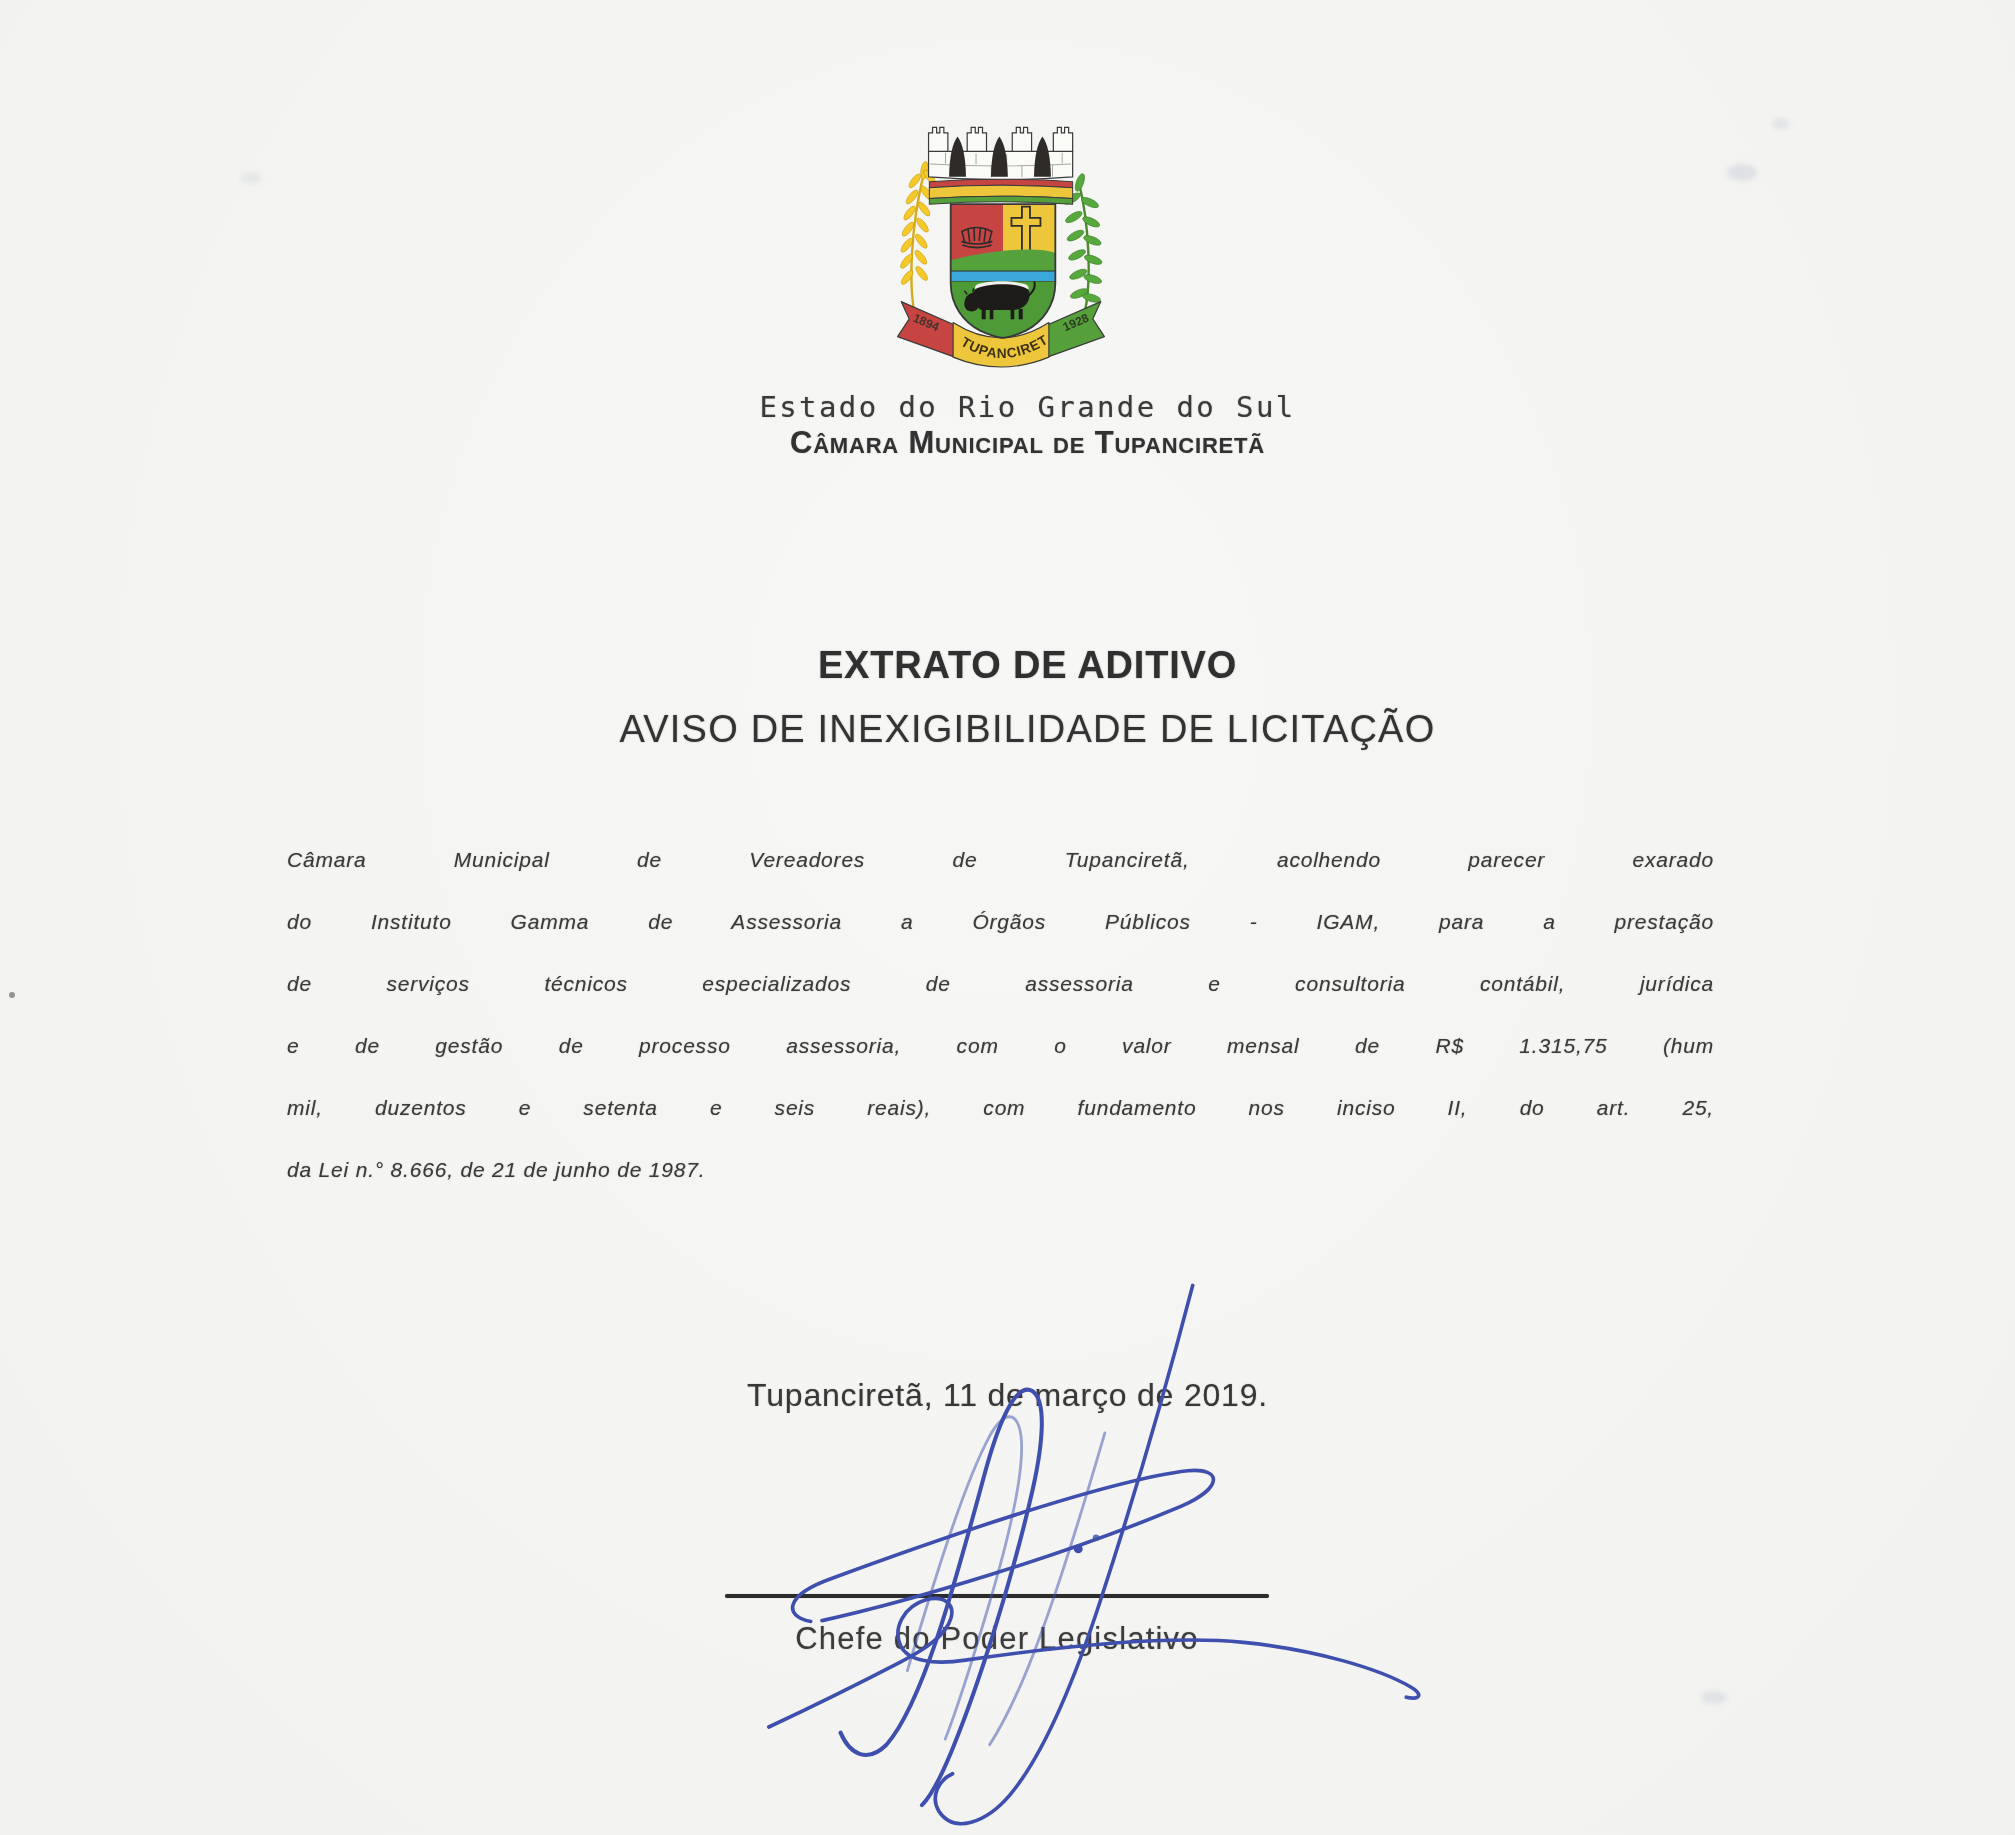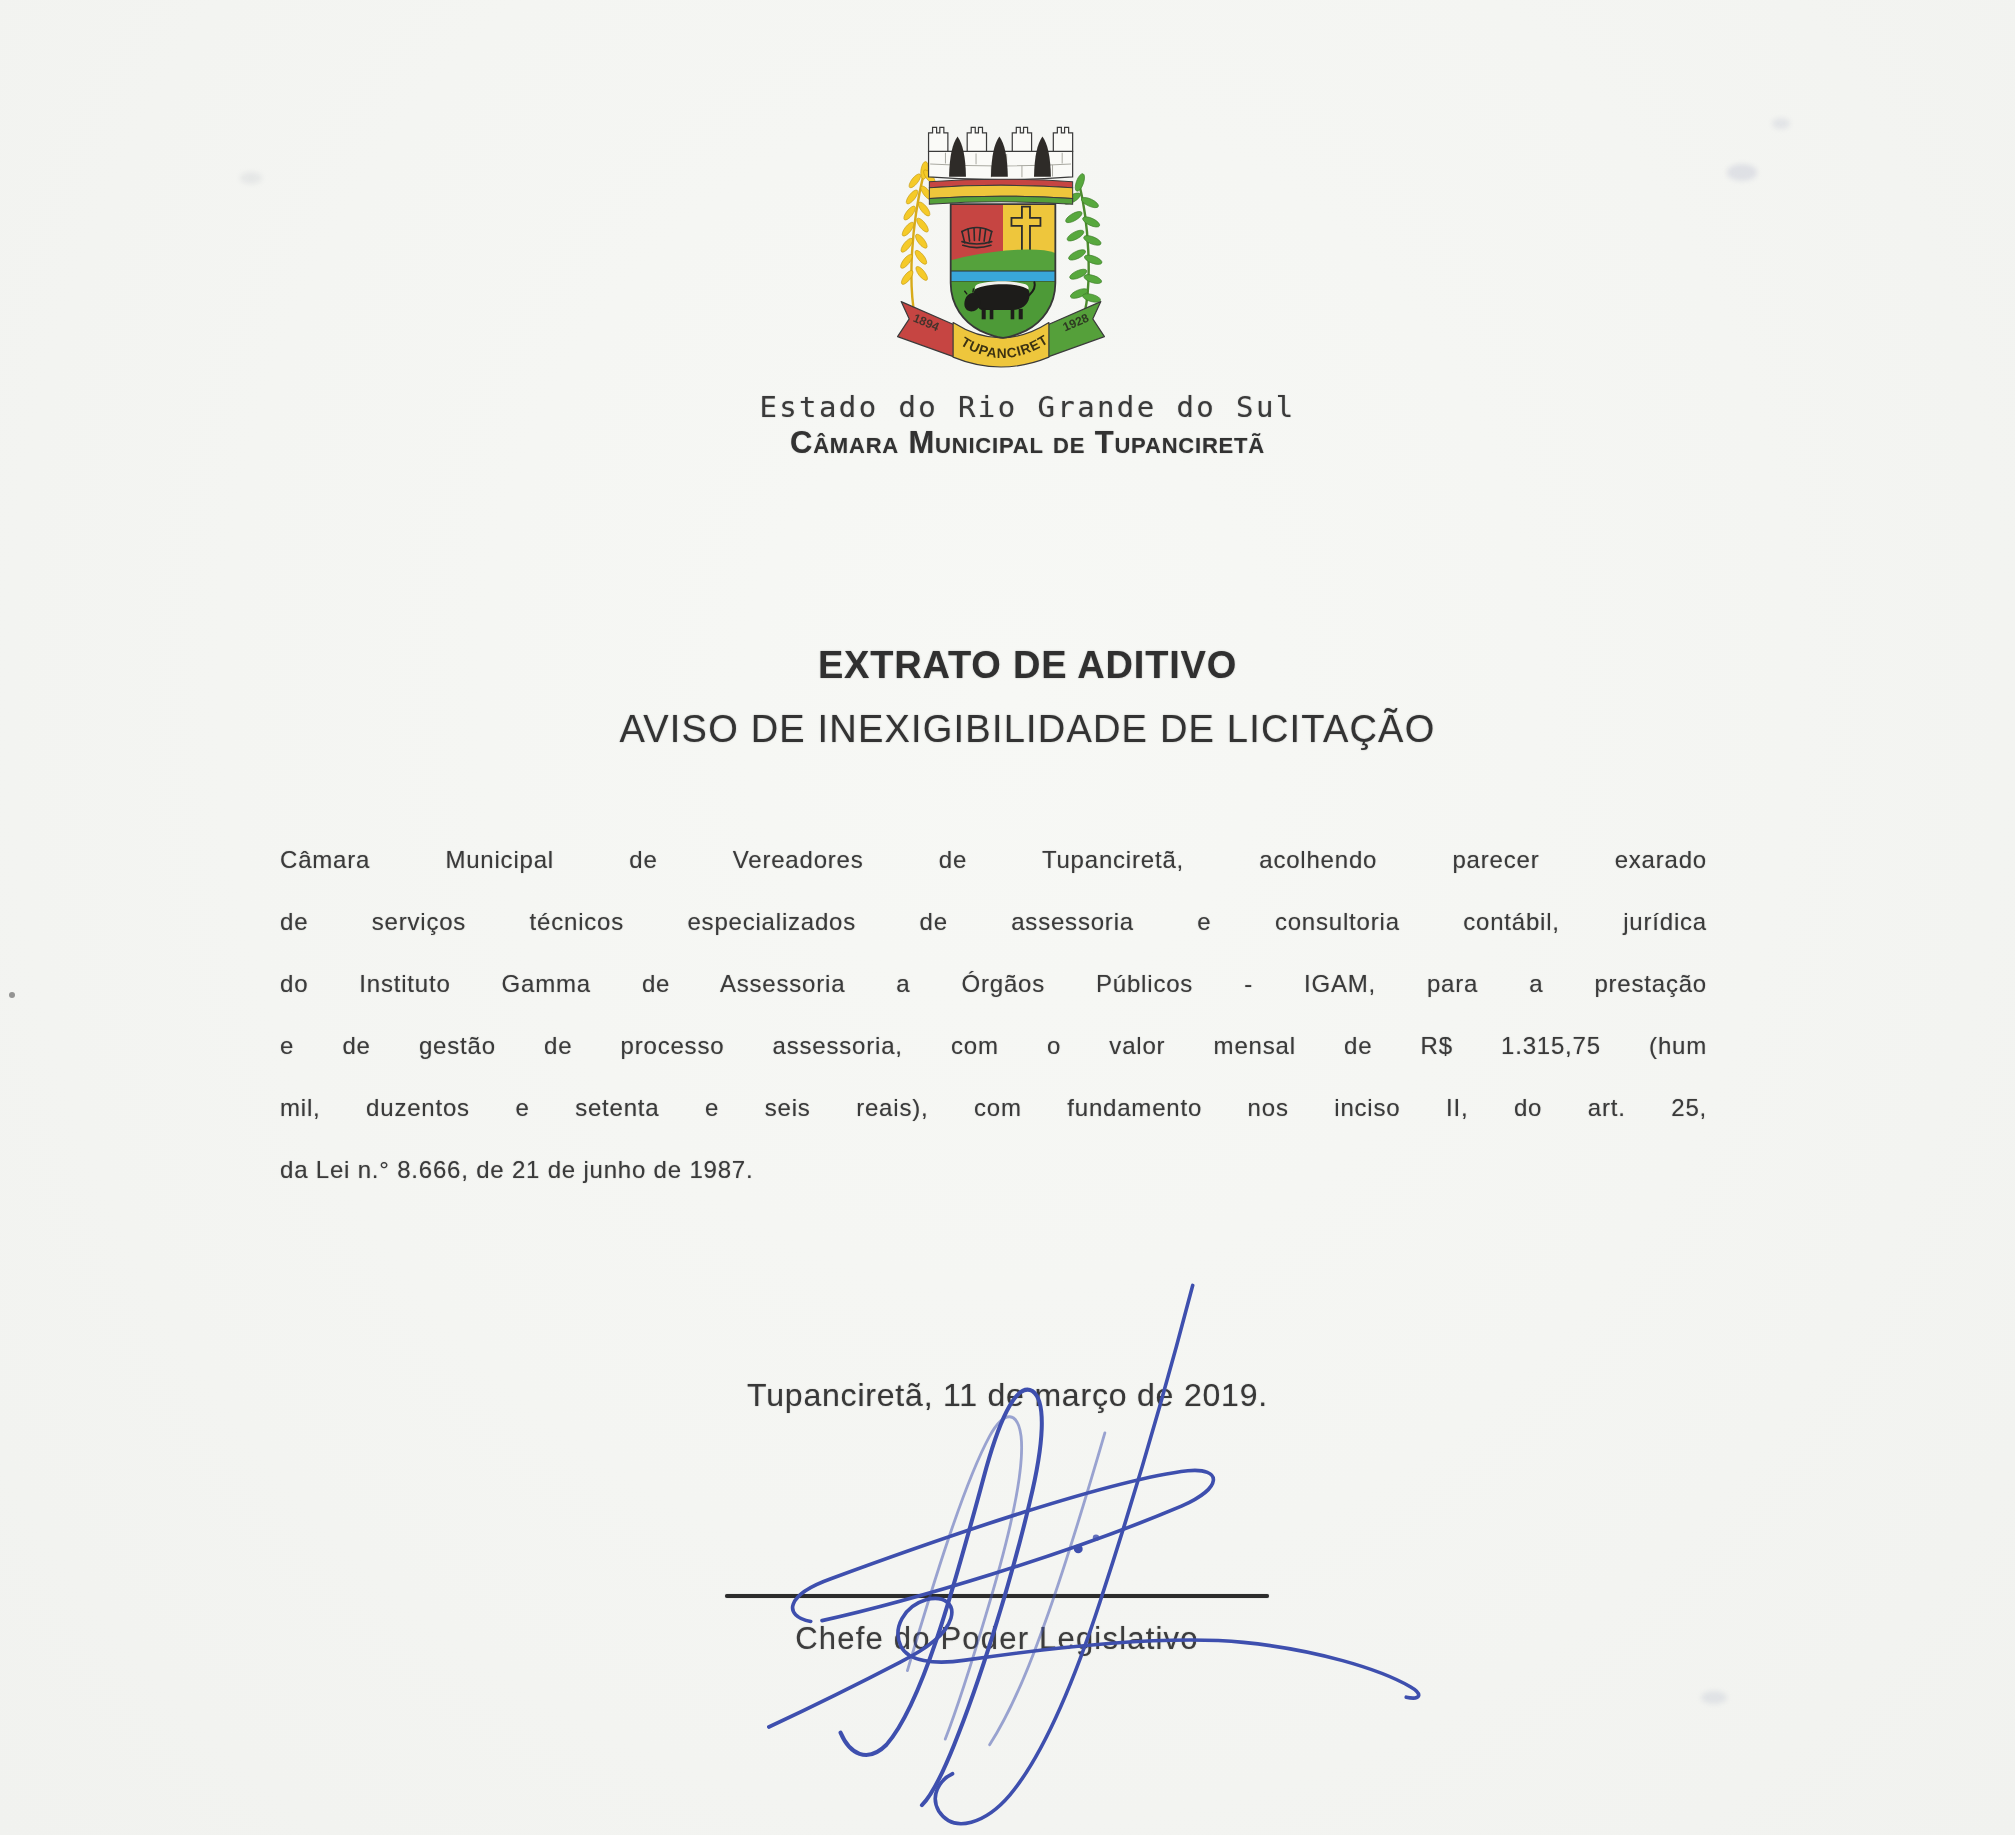--- a/index.html
+++ b/index.html
@@ -28,23 +28,24 @@
     font-size:38px;font-weight:700;letter-spacing:0.8px;color:#303030;
     text-shadow:0 0 1.6px rgba(40,40,40,.38);
   }
   .title2{
     top:708px;left:0;width:2055px;text-align:center;
     font-size:38px;font-weight:400;letter-spacing:1.2px;color:#333;
     text-shadow:0 0 1.6px rgba(40,40,40,.38);
   }
   
   .body-par{
-    top:829px;left:280px;width:1427px;
-    font-size:24px;line-height:62px;letter-spacing:0.8px;color:#3a3a3a;
+    top:829px;left:287px;width:1427px;
+    font-size:21px;line-height:62px;letter-spacing:0.8px;color:#3a3a3a;
     text-shadow:0 0 1.2px rgba(45,45,45,.42);
+    font-style:italic;
   }
   .body-line{text-align:justify;text-align-last:justify;}
   .body-line.last{text-align-last:left;}
   
   .date-line{
     top:1377px;left:0;width:2015px;text-align:center;
     font-size:32px;letter-spacing:0.8px;color:#383838;
     text-shadow:0 0 1.2px rgba(45,45,45,.42);
   }
   .sig-block{top:1594px;left:725px;width:544px;text-align:center;}
@@ -196,22 +197,22 @@
 </svg>
 
 <div class="abs state-line">Estado do Rio Grande do Sul</div>
 <div class="abs org-line">Câmara Municipal de Tupanciretã</div>
 
 <div class="abs title1">EXTRATO DE ADITIVO</div>
 <div class="abs title2">AVISO DE INEXIGIBILIDADE DE LICITAÇÃO</div>
 
 <div class="abs body-par">
   <div class="body-line">Câmara Municipal de Vereadores de Tupanciretã, acolhendo parecer exarado</div>
+  <div class="body-line">do Instituto Gamma de Assessoria a Órgãos Públicos - IGAM, para a prestação</div>
   <div class="body-line">de serviços técnicos especializados de assessoria e consultoria contábil, jurídica</div>
-  <div class="body-line">do Instituto Gamma de Assessoria a Órgãos Públicos - IGAM, para a prestação</div>
   <div class="body-line">e de gestão de processo assessoria, com o valor mensal de R$ 1.315,75 (hum</div>
   <div class="body-line">mil, duzentos e setenta e seis reais), com fundamento nos inciso II, do art. 25,</div>
   <div class="body-line last">da Lei n.° 8.666, de 21 de junho de 1987.</div>
 </div>
 
 <div class="abs date-line">Tupanciretã, 11 de março de 2019.</div>
 
 <div class="abs sig-block">
   <div class="sig-rule"></div>
   <div class="sig-role">Chefe do Poder Legislativo</div>

